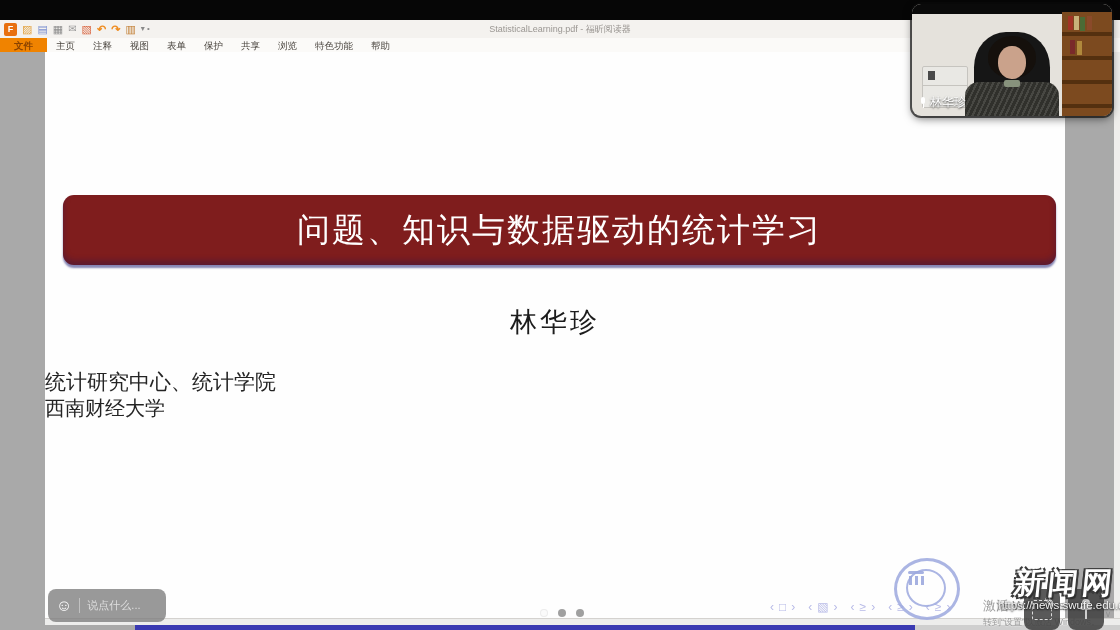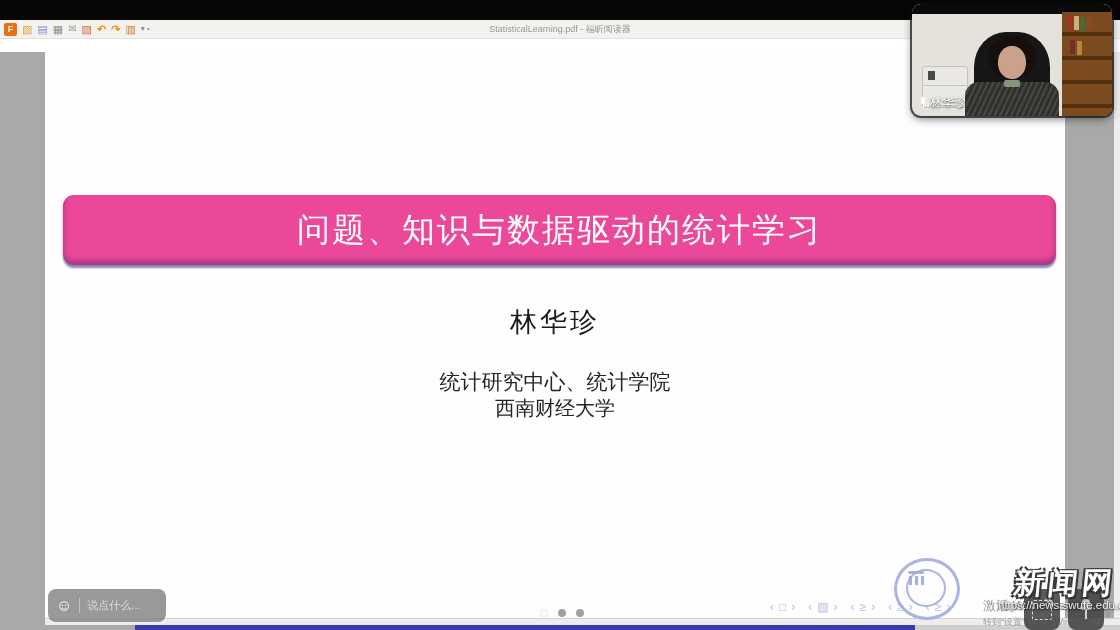--- a/index.html
+++ b/index.html
@@ -26,27 +26,27 @@
   .tab.active{background:#f08300;color:#8a4300;font-weight:bold;padding:1px 14px 0;}
 
   
   .leftpanel{left:0;top:52px;width:45px;height:578px;background:#a9a9a9;}
   .rightpanel{left:1065px;top:52px;width:49px;height:578px;background:#a9a9a9;}
   .vscroll{left:1114px;top:52px;width:6px;height:578px;background:#efeeec;}
   .scroll-down{left:1100px;top:608px;width:16px;height:12px;color:#8f8f8f;font-size:9px;text-align:center;line-height:12px;}
   .page{left:45px;top:52px;width:1020px;height:566px;background:#fefefe;}
 
   
-  .banner{position:absolute;left:18px;top:143px;width:993px;height:70px;background:#ec4899;
+  .banner{position:absolute;left:18px;top:143px;width:993px;height:70px;background:#7f1d1d;
           border-radius:11px;box-shadow:0 3px 2px rgba(34,34,120,.55), inset 0 -4px 6px rgba(20,20,90,.35);
           display:flex;align-items:center;justify-content:center;}
   .banner span{color:#fff;font-size:33px;letter-spacing:2px;font-family:"DejaVu Serif",serif;}
   .author{position:absolute;left:0;width:1020px;top:252px;text-align:center;font-size:27px;color:#1c1c1c;
           font-family:"DejaVu Serif",serif;letter-spacing:3px;}
-  .affil{position:absolute;left:0;width:1020px;text-align:center;color:#242424;
+  .affil{position:absolute;left:0;width:1020px;text-align:left;color:#242424;
          font-family:"DejaVu Serif",serif;}
   .affil1{top:316px;font-size:21px;}
   .affil2{top:343px;font-size:20px;}
 
   
   .statusstrip{left:45px;top:618px;width:1075px;height:7px;background:#ededec;border-top:1px solid #d4d2cf;}
   .bb-grey{left:0;top:625px;width:135px;height:5px;background:#a9a9a9;}
   .bb-blue{left:135px;top:625px;width:780px;height:5px;background:#3a3ab2;}
   .bb-light{left:915px;top:625px;width:205px;height:5px;background:#cfcfcf;}
 
@@ -141,20 +141,32 @@
       <span class="qicon q4">✉</span>
       <span class="qicon q5">▧</span>
       <span class="qicon q6">↶</span>
       <span class="qicon q7">↷</span>
       <span class="qicon q8">▥</span>
       <span class="qicon q9">▾•</span>
     </div>
     <div class="doc-title">StatisticalLearning.pdf - 福昕阅读器</div>
   </div>
 
+  <div class="abs tabrow">
+    <span class="tab active">文件</span>
+    <span class="tab">主页</span>
+    <span class="tab">注释</span>
+    <span class="tab">视图</span>
+    <span class="tab">表单</span>
+    <span class="tab">保护</span>
+    <span class="tab">共享</span>
+    <span class="tab">浏览</span>
+    <span class="tab">特色功能</span>
+    <span class="tab">帮助</span>
+  </div>
 
   <div class="abs leftpanel"></div>
   <div class="abs rightpanel"></div>
   <div class="abs vscroll"></div>
 
   <div class="abs page">
     <div class="banner">
       <span>问题、知识与数据驱动的统计学习</span>
     </div>
     <div class="author">林华珍</div>

